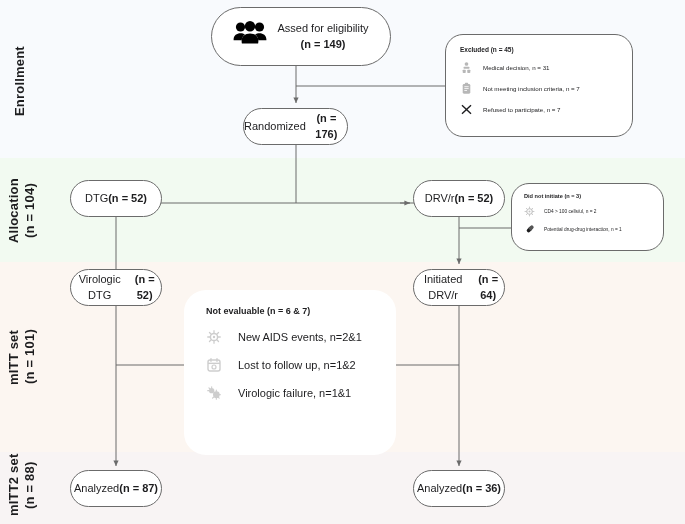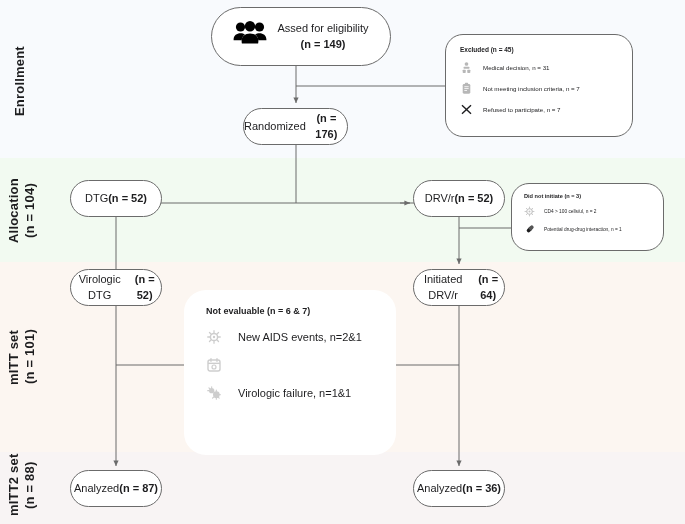--- a/index.html
+++ b/index.html
@@ -314,20 +314,21 @@
 
     <div class="card-row">
       <span class="ic icon-dim">
         <svg width="16" height="16" viewBox="0 0 24 24" xmlns="http://www.w3.org/2000/svg">
           <rect x="3" y="4.5" width="18" height="16.5" rx="3" fill="none" stroke="#8a8a8a" stroke-width="2.1"></rect>
           <path d="M3 9.5h18" stroke="#8a8a8a" stroke-width="2.1"></path>
           <path d="M7.5 2.5v4M16.5 2.5v4" stroke="#8a8a8a" stroke-width="2.1" stroke-linecap="round"></path>
           <circle cx="12" cy="15" r="3" fill="none" stroke="#8a8a8a" stroke-width="1.8"></circle>
         </svg>
       </span>
+      <span class="lbl">Lost to follow up, n=1&amp;2</span>
     </div>
 
     <div class="card-row">
       <span class="ic icon-dim">
         <svg width="16" height="16" viewBox="0 0 24 24" xmlns="http://www.w3.org/2000/svg">
           <circle cx="8.5" cy="8.5" r="4" fill="#8a8a8a"></circle>
           <circle cx="15.5" cy="14.5" r="5" fill="#8a8a8a"></circle>
           <g stroke="#8a8a8a" stroke-width="1.7" stroke-linecap="round">
             <path d="M8.5 2.6v2M2.6 8.5h2M4.4 4.4l1.5 1.5M15.5 7.6v2.2M21.4 14.5h-2M19.8 19.8l-1.6-1.6M15.5 21.4v-2.2M9.8 19.8l1.6-1.6"></path>
           </g>

